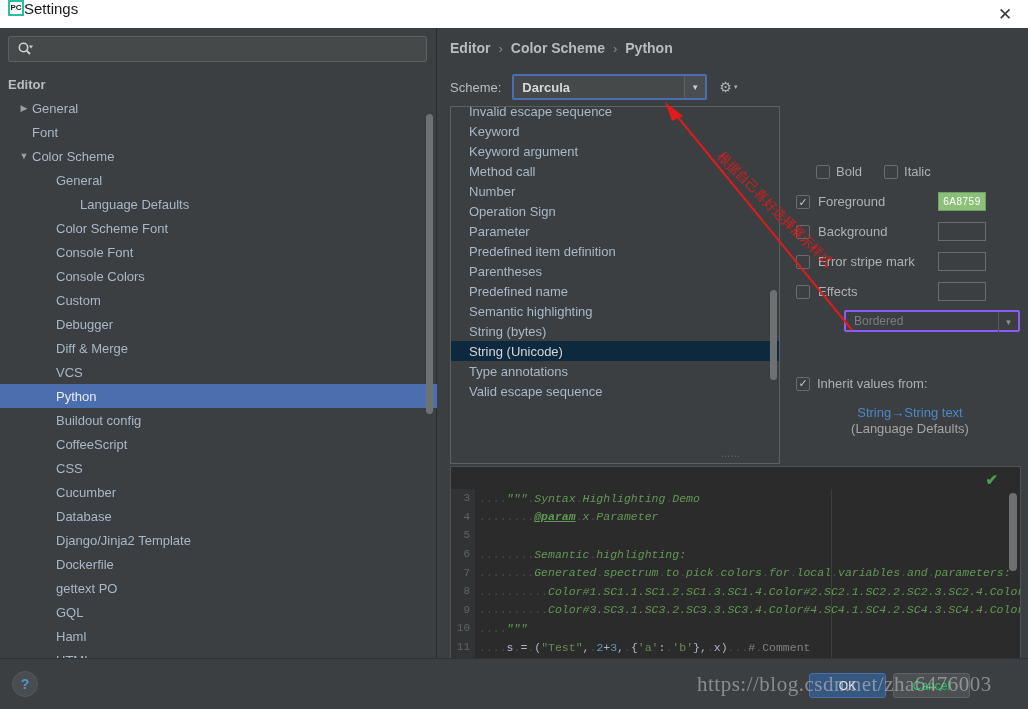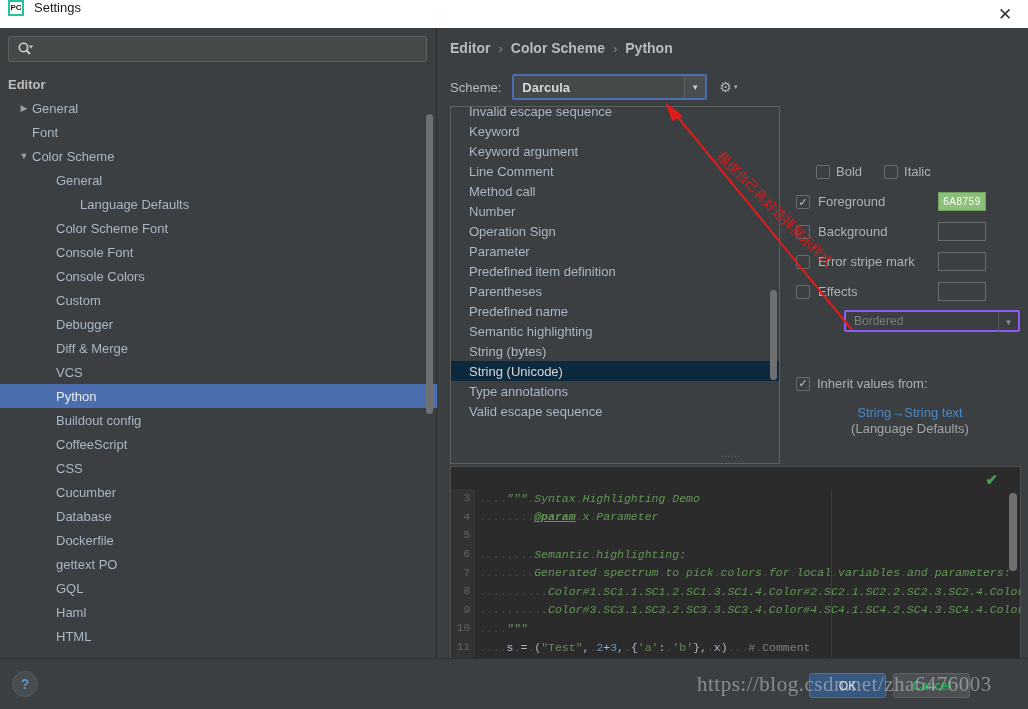--- a/index.html
+++ b/index.html
@@ -24,21 +24,21 @@
   .titlebar-icon {
     margin-left: 8px; width: 16px; height: 16px;
     background: #ffffff;
     border: 2px solid #25c2a0;
     display: flex; align-items: center; justify-content: center;
     font-size: 8px; font-weight: bold; color: #202020;
     font-family: "Liberation Sans", sans-serif;
     line-height: 1;
   }
   .titlebar-title {
-    margin-left: 10px; font-size: 13px; color: #1a1a1a;
+    font-size: 15px; color: #1a1a1a;
   }
   .titlebar-close {
     position: absolute; right: 0; top: 0; width: 46px; height: 28px;
     display: flex; align-items: center; justify-content: center;
     font-size: 17px; color: #3a3a3a; font-family: "Liberation Sans", sans-serif;
   }
 
   
   .left-pane {
     position: absolute; left: 0; top: 28px; width: 437px; height: 630px;
@@ -376,20 +376,23 @@
         <div class="tree-item" style="padding-left: 56px;">
           <span>CSS</span>
         </div>
         <div class="tree-item" style="padding-left: 56px;">
           <span>Cucumber</span>
         </div>
         <div class="tree-item" style="padding-left: 56px;">
           <span>Database</span>
         </div>
         <div class="tree-item" style="padding-left: 56px;">
+          <span>Django/Jinja2 Template</span>
+        </div>
+        <div class="tree-item" style="padding-left: 56px;">
           <span>Dockerfile</span>
         </div>
         <div class="tree-item" style="padding-left: 56px;">
           <span>gettext PO</span>
         </div>
         <div class="tree-item" style="padding-left: 56px;">
           <span>GQL</span>
         </div>
         <div class="tree-item" style="padding-left: 56px;">
           <span>Haml</span>
@@ -421,21 +424,20 @@
         <span>⚙</span>
         <span class="gear-caret">▾</span>
       </div>
     </div>
 
     <div class="items-list">
       <div id="items" style="margin-top: -6px;">
           <div class="item-row">Invalid escape sequence</div>
           <div class="item-row">Keyword</div>
           <div class="item-row">Keyword argument</div>
-          <div class="item-row">Line Comment</div>
           <div class="item-row">Method call</div>
           <div class="item-row">Number</div>
           <div class="item-row">Operation Sign</div>
           <div class="item-row">Parameter</div>
           <div class="item-row">Predefined item definition</div>
           <div class="item-row">Parentheses</div>
           <div class="item-row">Predefined name</div>
           <div class="item-row">Semantic highlighting</div>
           <div class="item-row">String (bytes)</div>
           <div class="item-row selected">String (Unicode)</div>

